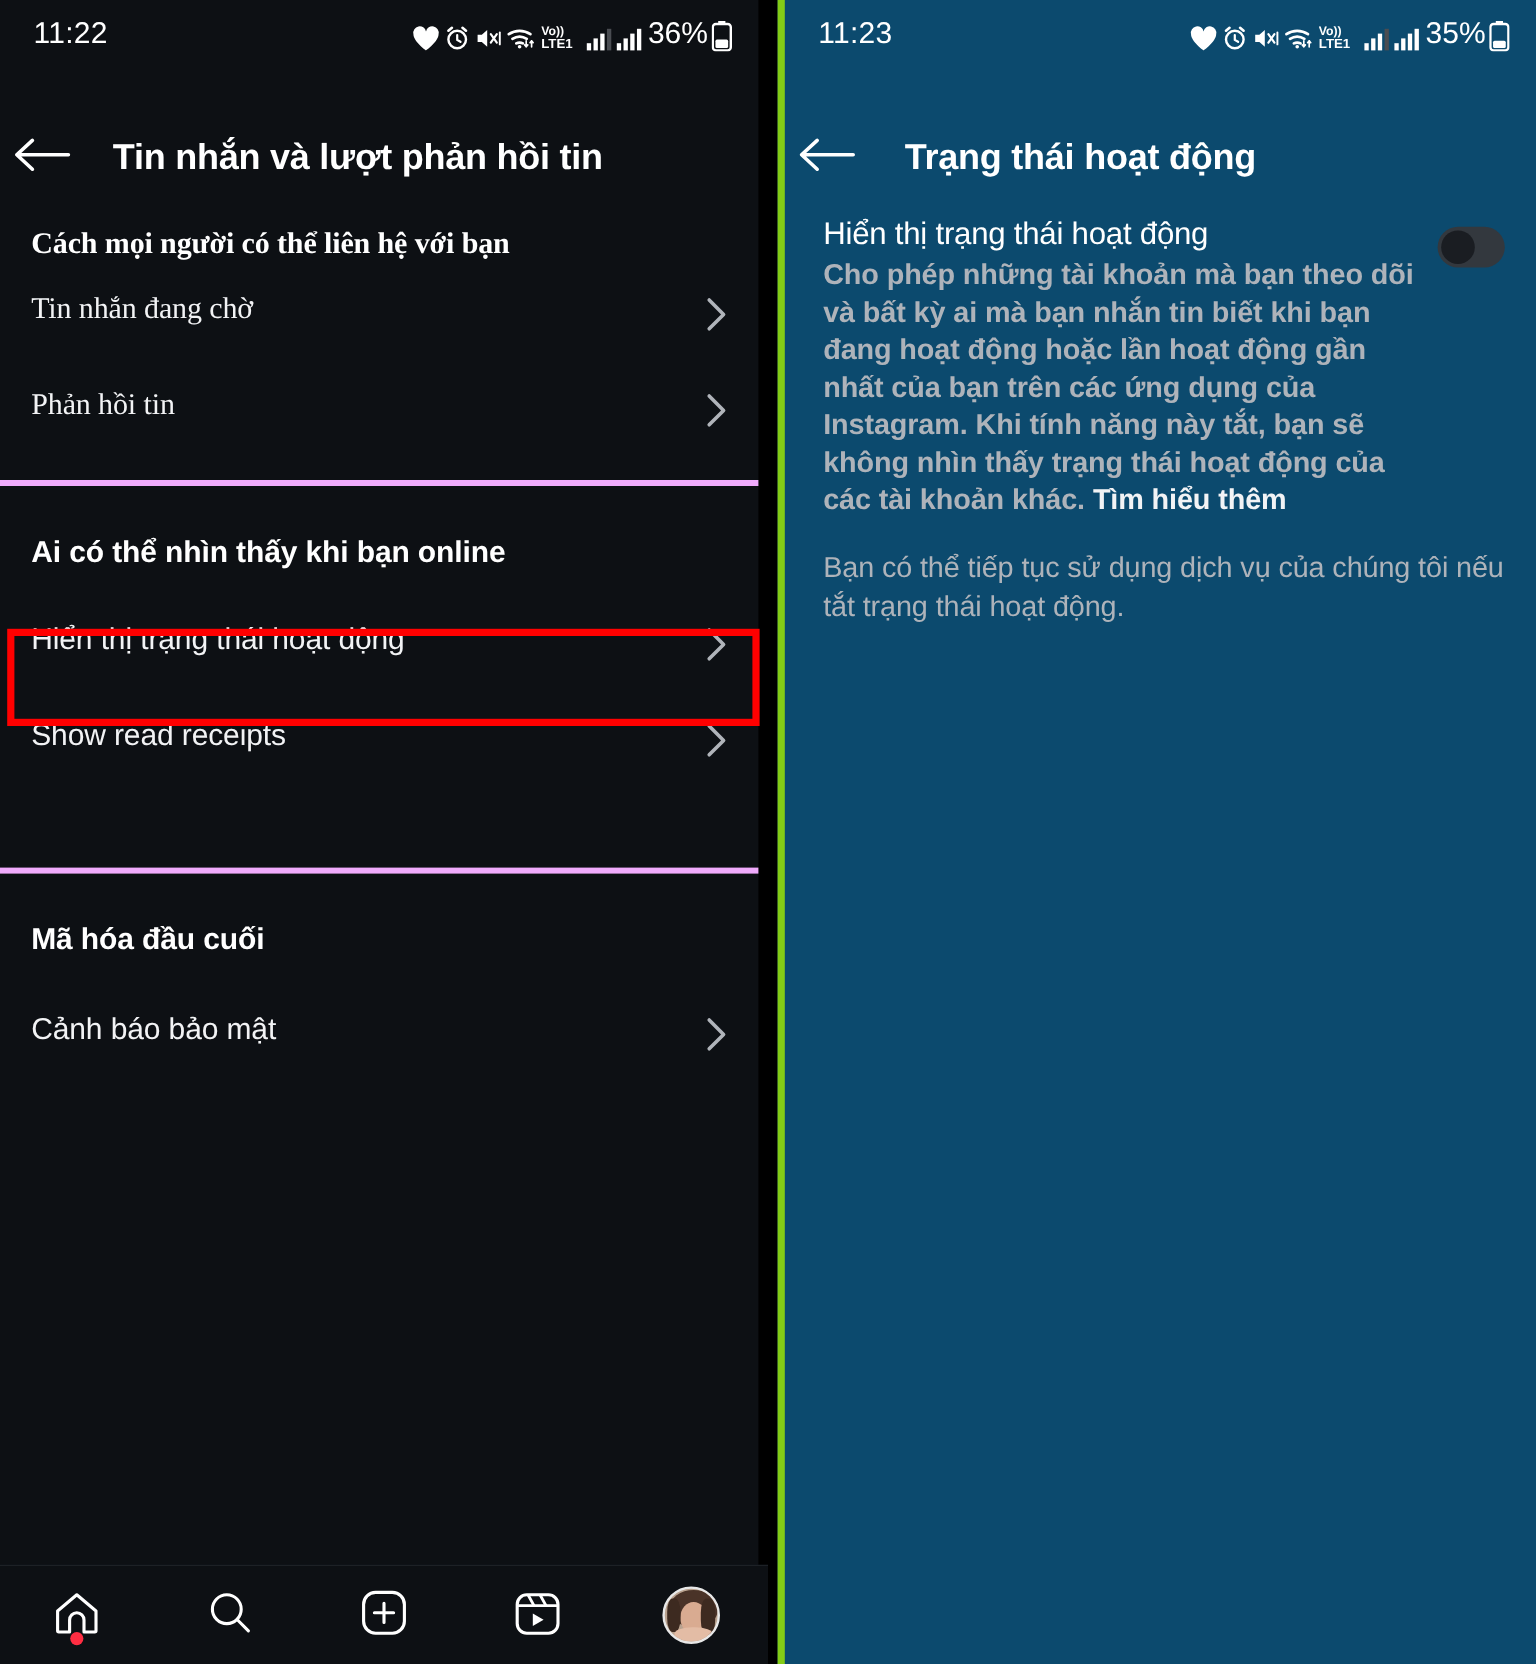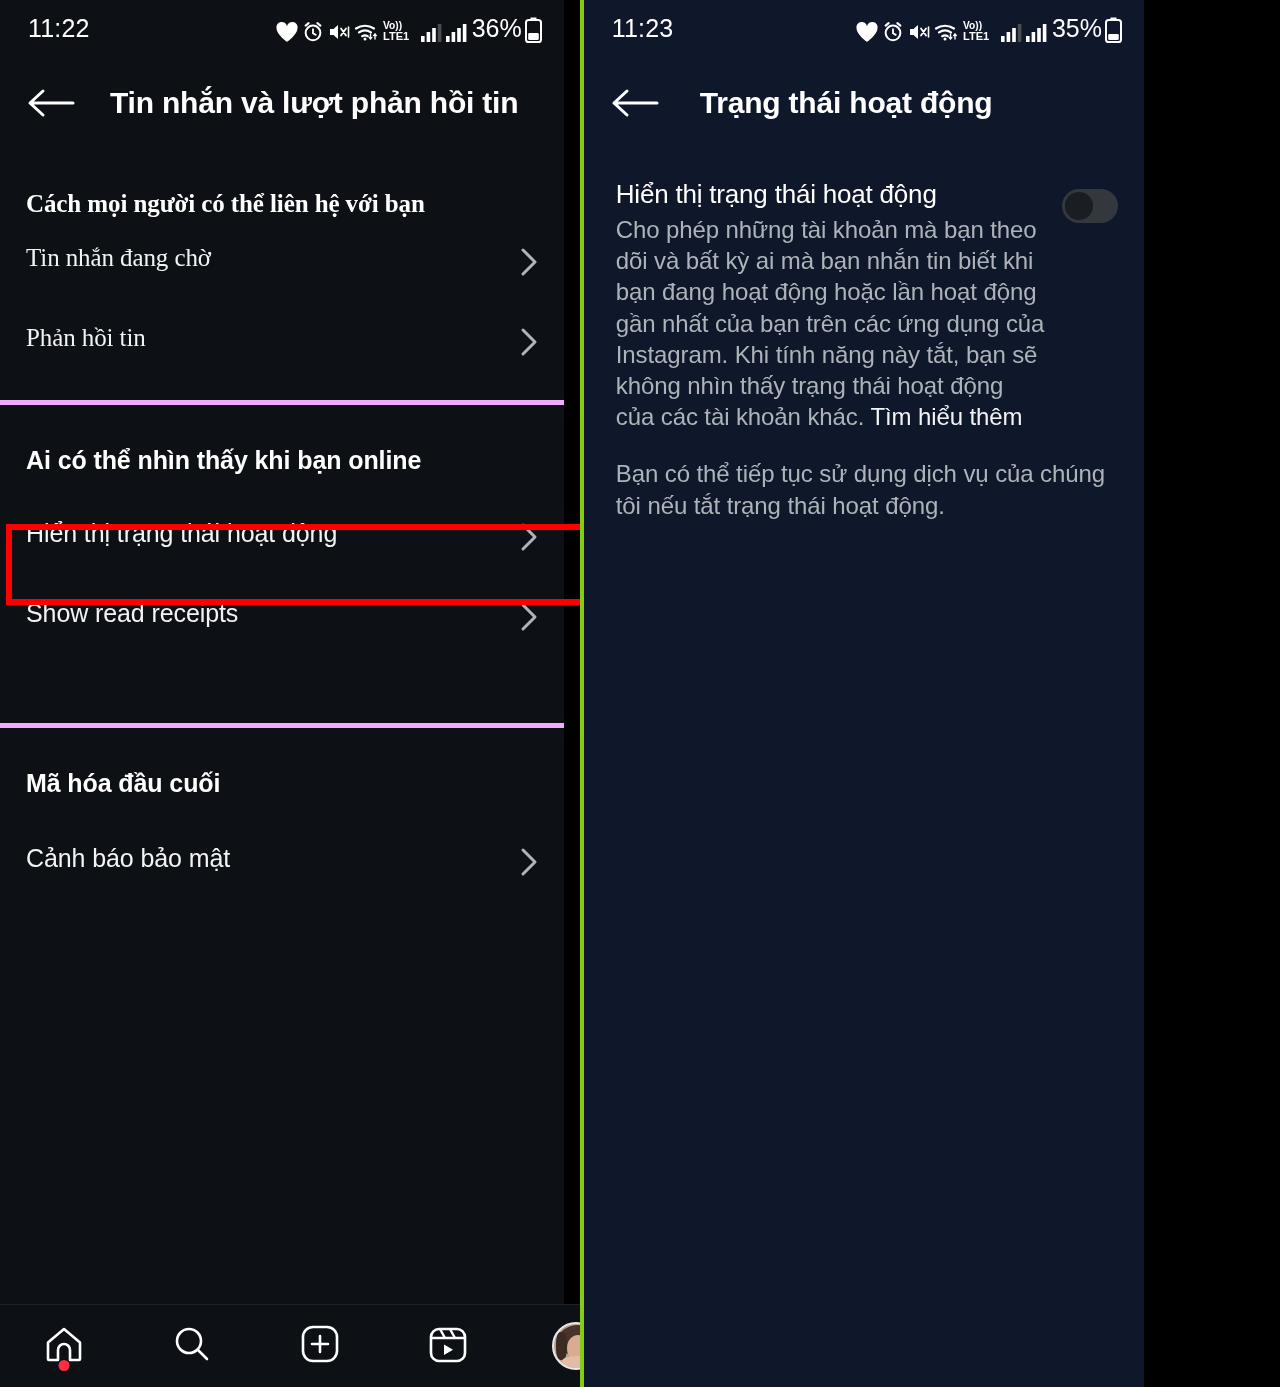--- a/index.html
+++ b/index.html
@@ -2,39 +2,39 @@
 <html><head>
 <meta charset="utf-8">
 <style>
   * { margin:0; padding:0; box-sizing:border-box; }
   html, body {
     width:1280px; height:1387px;
     background:#000;
     font-family:"Liberation Sans", sans-serif;
     overflow:hidden;
   }
-  .screens { display:flex; width:1144px; height:1387px; }
+  .screens { display:flex; width:1280px; height:1387px; }
   .panel { width:640px; height:1387px; background:#0d1014; position:relative; }
   .panel.left { background:#0d1014; }
-  .panel.right { background:#0f172a; border-left:4px solid #84cc16;margin-left:16px; }
+  .panel.right { background:#0c4a6e; border-left:6px solid #84cc16;margin-left:16px; }
 
   
   .statusbar {
     height:57px;
     display:flex; align-items:center; justify-content:space-between;
     padding:0 22px 0 28px;
     color:#ffffff;
   }
   .status-time { font-size:25px; letter-spacing:0.2px; }
   .status-icons { display:flex; align-items:flex-end; gap:3px; }
   .si { display:inline-flex; align-items:center; justify-content:center; }
   .battery-pct { font-size:25px; margin-left:2px; }
 
   
-  .appbar { height:92px; display:flex; align-items:center; padding-left:26px; }
+  .appbar { height:92px; display:flex; align-items:flex-end; padding-left:10px; }
   .back-arrow { width:54px; height:40px; display:flex; align-items:center; }
   .appbar-title {
     color:#fff; font-size:30px; font-weight:bold; margin-left:30px;
     letter-spacing:-0.2px; white-space:nowrap;
   }
   .panel.right .appbar-title { margin-left:36px; }
 
   
   .section { position:relative; }
   .section + .section { border-top:5px solid #f0abfc; }
@@ -61,21 +61,21 @@
   }
 
   
   .toggle-block { padding:30px 0 0 0; position:relative; }
   .toggle-row { display:flex; align-items:flex-start; padding:0 26px 0 32px; }
   .toggle-texts { flex:1; padding-right:14px; }
   .toggle-title {
     color:#ffffff; font-size:26px; letter-spacing:-0.2px; margin-bottom:4px;
   }
   .toggle-desc {
-    color:#aeb3ba; font-size:24px; line-height:1.30; letter-spacing:-0.1px;
+    color:#aeb3ba; font-size:24px; line-height:1.30; letter-spacing:-0.1px;font-weight:bold;
   }
   .learn-more { color:#f2f3f5; }
   .toggle-desc2 {
     color:#aeb3ba; font-size:24px; line-height:1.30; letter-spacing:-0.1px;
     padding:0 26px 0 32px; margin-top:26px;
   }
   .switch {
     width:56px; height:34px; border-radius:18px;
     background:#33383e; position:relative; flex:none; margin-top:10px;
   }

